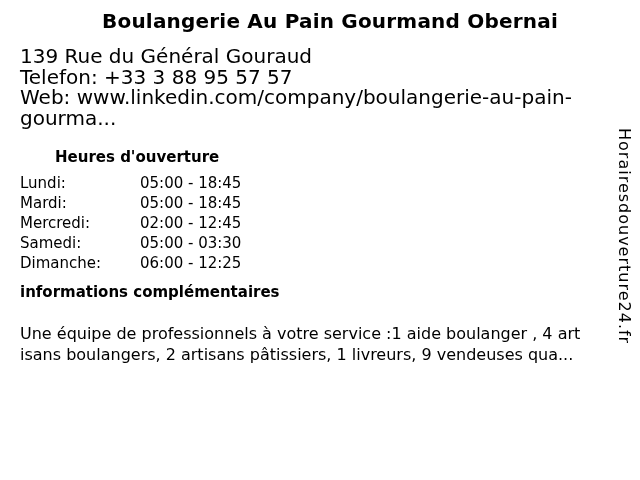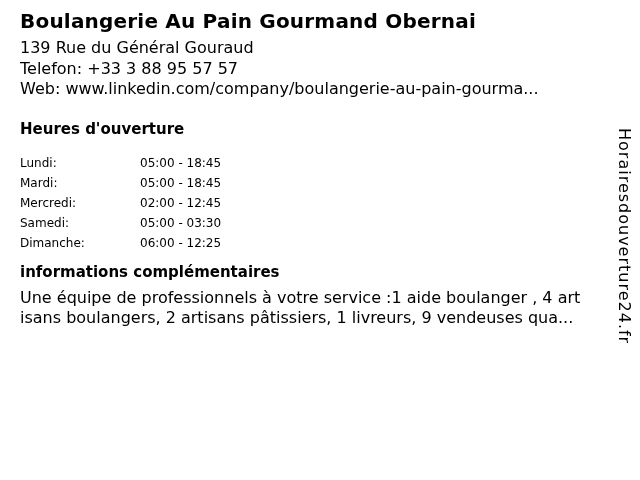--- a/index.html
+++ b/index.html
@@ -17,49 +17,51 @@
   }
   .page {
     padding: 8px 0 0 20px;
   }
   h1.title {
     margin: 0;
     font-size: 20px;
     line-height: 26px;
     font-weight: bold;
     letter-spacing: 0.2px;
+    text-align: center;
   }
   .contact {
-    margin-top: 4px;
-    font-size: 16px;
+    margin-top: 12px;
+    font-size: 20px;
     line-height: 20.5px;
   }
   h2.section {
     margin: 0;
     font-size: 15px;
     line-height: 22px;
     font-weight: bold;
   }
   h2.hours-heading {
     margin-top: 18px;
+    margin-left: 35px;
   }
   .hours-table {
-    margin-top: 13px;
-    font-size: 12px;
+    margin-top: 5px;
+    font-size: 15px;
     line-height: 20px;
   }
   .hours-row .day {
     display: inline-block;
     width: 120px;
   }
   h2.extra-heading {
     margin-top: 8px;
   }
   .extra-text {
-    margin-top: 5px;
+    margin-top: 21px;
     font-size: 16px;
     line-height: 20.5px;
     white-space: nowrap;
   }
   .watermark {
     position: absolute;
     top: 128px;
     right: 6px;
     writing-mode: vertical-rl;
     font-size: 16px;

